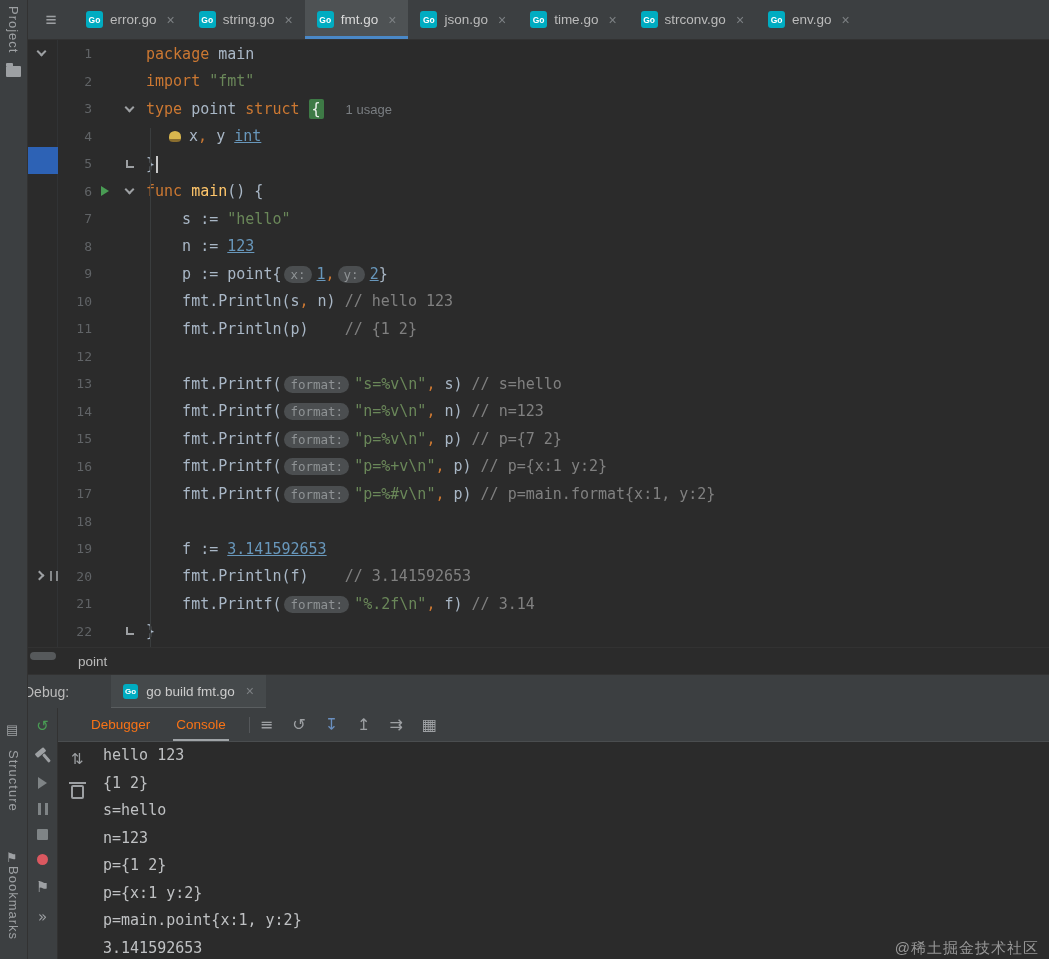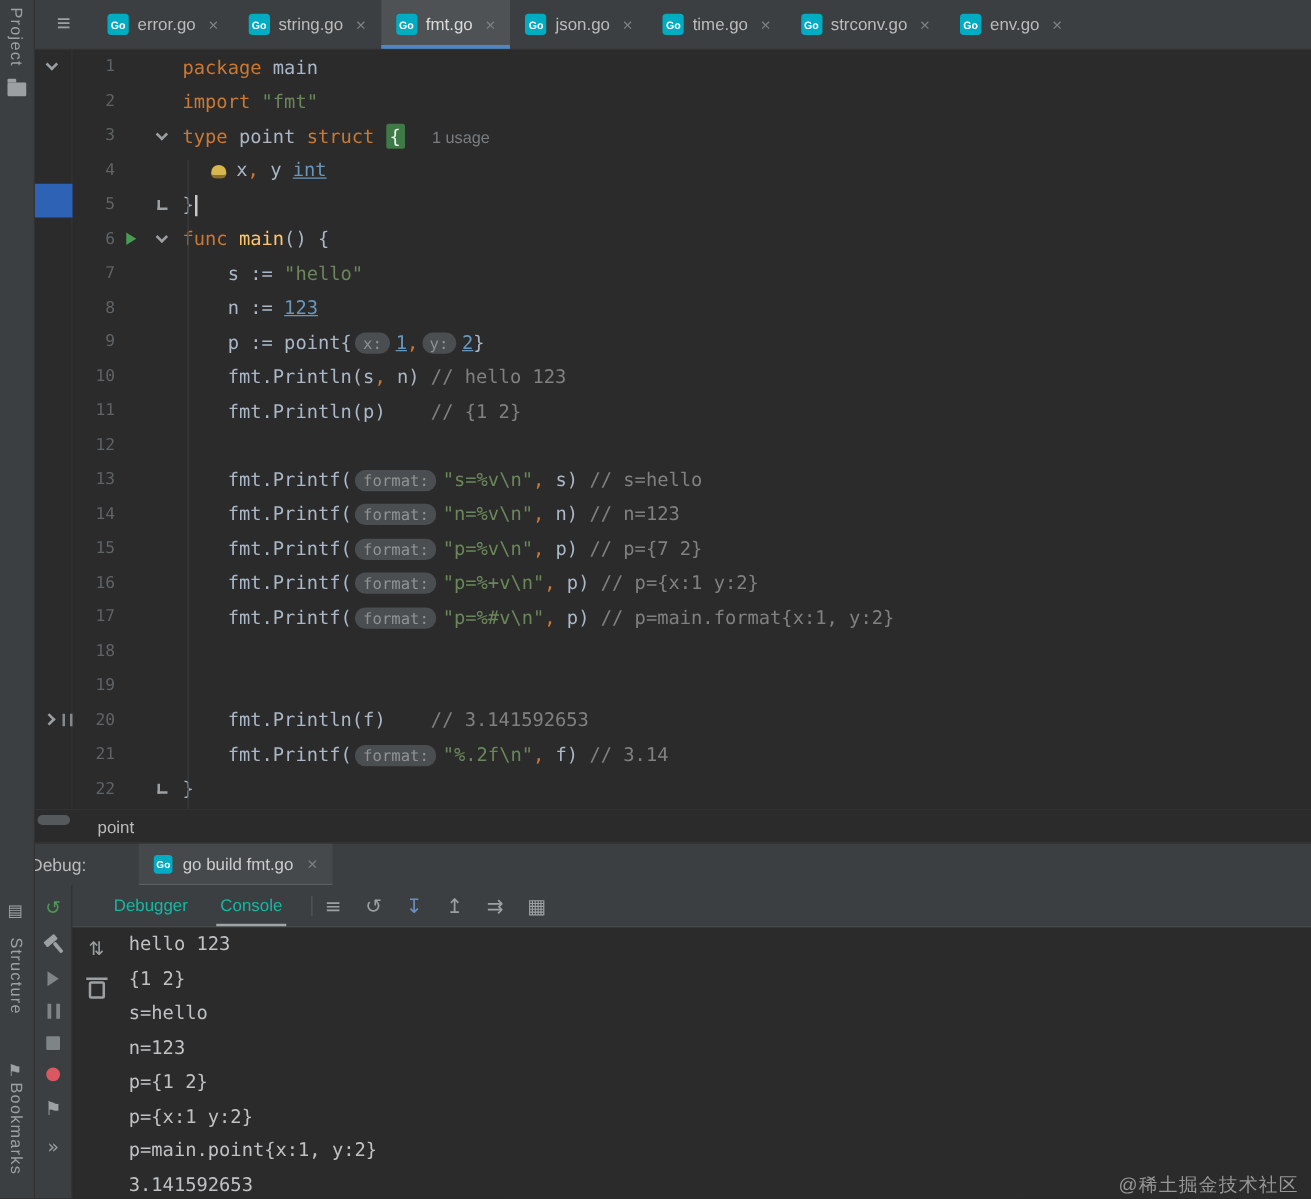--- a/index.html
+++ b/index.html
@@ -112,21 +112,21 @@
   .ic-resume { width:0; height:0; border-left:9px solid #7f8486;
                border-top:6px solid transparent; border-bottom:6px solid transparent; cursor:pointer; }
   .ic-pause { width:10px; height:12px; border-left:3px solid #7f8486; border-right:3px solid #7f8486; cursor:pointer; }
   .ic-stop { width:11px; height:11px; background:#7f8486; border-radius:1px; cursor:pointer; }
   .ic-breakpoint { width:11px; height:11px; border-radius:50%; background:var(--error-red,#DB5860); cursor:pointer; }
 
   .dbg-right { flex:1; display:flex; flex-direction:column; }
   .dbg-tabs { height:34px; min-height:34px; background:var(--chrome,#3c3f41);
               border-bottom:1px solid #4a4d4f; display:flex; align-items:center; padding-left:20px; }
   .dtab { padding:0 13px; height:100%; display:flex; align-items:center; font-size:13.5px;
-          color:#14b8a6; position:relative; cursor:pointer; }
+          color:#f97316; position:relative; cursor:pointer; }
   .dtab.active::after { content:""; position:absolute; left:10px; right:10px; bottom:0;
                         height:2px; background:#a0a4a7; }
   .vsep { width:1px; height:16px; background:#54575a; margin:0 10px; }
   .dbg-icons { display:flex; align-items:center; gap:19px; color:#9da0a3; font-size:16px;
                font-family:"DejaVu Sans",sans-serif; }
   .dbg-icons span { cursor:pointer; }
 
   .console { flex:1; background:var(--editor-bg,#2b2b2b); position:relative;
              font-family:"DejaVu Sans Mono",monospace; font-size:15px; color:#bfc1c3; }
   .console-gutter { position:absolute; left:0; top:0; width:38px; height:100%;
@@ -356,20 +356,21 @@
             <span class="gslot"></span>
           </div>
           <div class="code-cell"></div>
         </div>
         <div class="code-row">
           <div class="gutter-cell">
             <span class="lnum">19</span>
             <span class="gslot"></span>
             <span class="gslot"></span>
           </div>
+          <div class="code-cell"><span class="tk-p">    f := </span><span class="tk-n">3.141592653</span></div>
         </div>
         <div class="code-row">
           <div class="gutter-cell">
             <span class="lnum">20</span>
             <span class="gslot"></span>
             <span class="gslot"></span>
           </div>
           <div class="code-cell"><span class="tk-p">    fmt.Println(f)    </span><span class="tk-c">// 3.141592653</span></div>
         </div>
         <div class="code-row">

